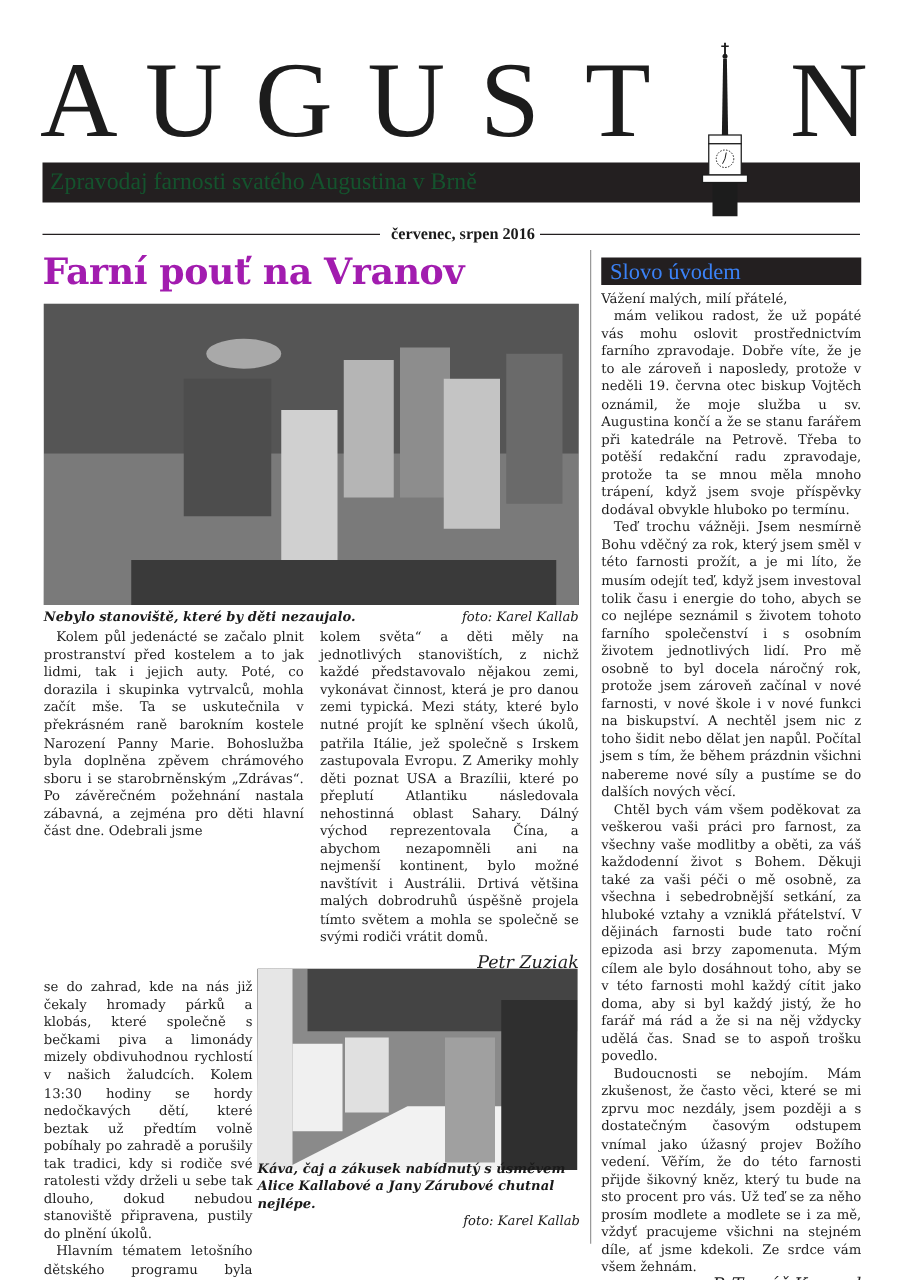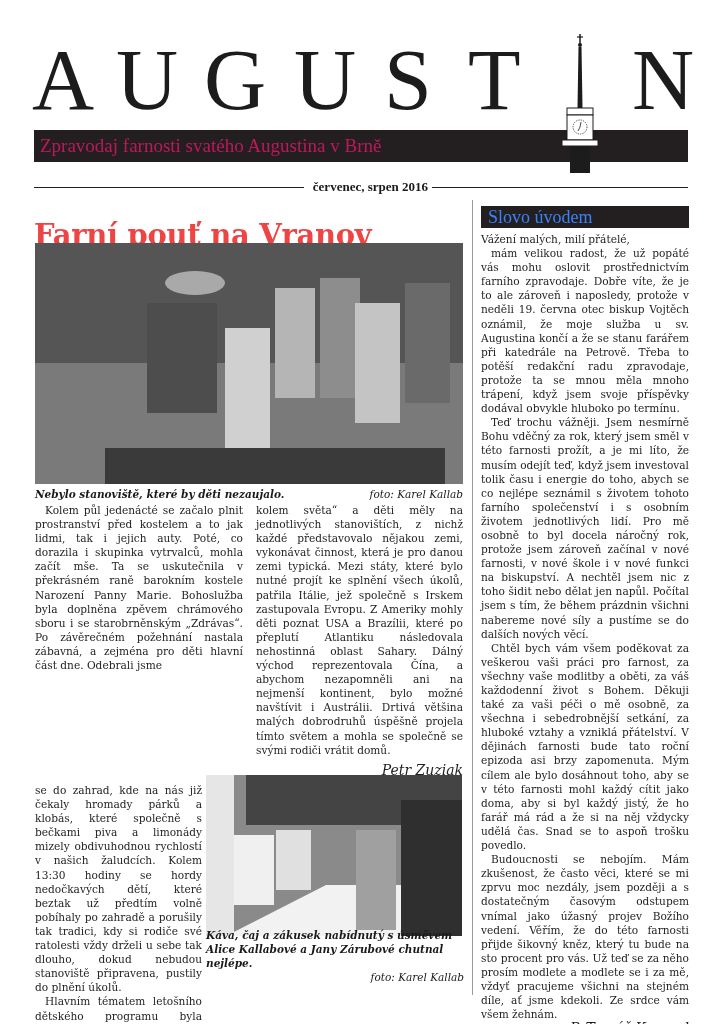--- a/index.html
+++ b/index.html
@@ -6,30 +6,30 @@
   body { width: 725px; height: 1024px; position: relative; overflow: hidden;
          font-family: "DejaVu Serif", "Liberation Serif", serif; color: #1a1a1a; }
   .abs { position: absolute; }
 
   
   .masthead-title { left: 32px; top: 40px; width: 660px; height: 80px; }
   .masthead-title .letter { position: absolute; top: 0; font-family: "Liberation Serif", serif;
        font-size: 86px; line-height: 80px; color: #1c1c1c; letter-spacing: 0; }
   .subtitle-bar { left: 34px; top: 130px; width: 654px; height: 32px; background: #231f20; }
   .subtitle-text { left: 40px; top: 133px; font-family: "Liberation Serif", serif; font-size: 19px;
-       color: #be185d; line-height: 26px; }
+       color: #14532d; line-height: 26px; }
   .tower { left: 560px; top: 34px; width: 40px; height: 150px; }
   .date-rule-left { left: 34px; top: 187px; width: 270px; height: 1px; background: #231f20; }
   .date-rule-right { left: 432px; top: 187px; width: 256px; height: 1px; background: #231f20; }
   .date-text { left: 312px; top: 178px; width: 116px; text-align: right;
        font-family: "Liberation Serif", serif; font-weight: bold; font-size: 13px; line-height: 18px; }
 
   
   .headline { left: 34px; top: 198px; font-family: "DejaVu Serif", serif; font-weight: bold;
-       font-size: 29px; line-height: 38px; color: #ef4444; letter-spacing: -0.3px; margin-top: 18px; }
+       font-size: 29px; line-height: 38px; color: #a21caf; letter-spacing: -0.3px; }
 
   
   .photo { background: #777; overflow: hidden; }
   .photo1 { left: 35px; top: 243px; width: 428px; height: 241px;
        background: linear-gradient(180deg, #4a4a4a 0%, #6f6f6f 35%, #8c8c8c 55%, #707070 80%, #3e3e3e 100%); }
   .photo2 { left: 206px; top: 775px; width: 256px; height: 161px;
        background: linear-gradient(180deg, #3a3a3a 0%, #555 30%, #cfcfcf 60%, #e8e8e8 100%); }
 
   .caption { font-family: "DejaVu Serif", serif; font-size: 10.5px; line-height: 14px; }
   .caption b { font-style: italic; font-weight: bold; text-align: center; }

